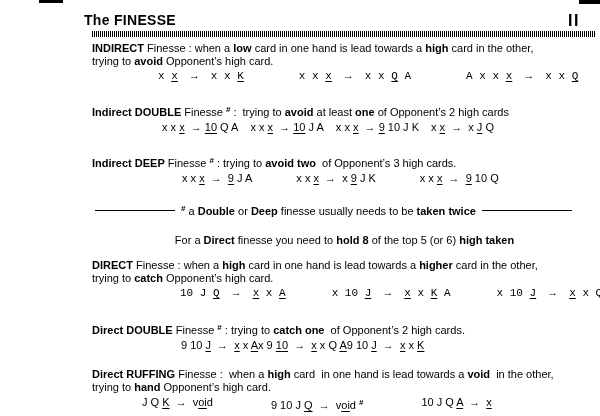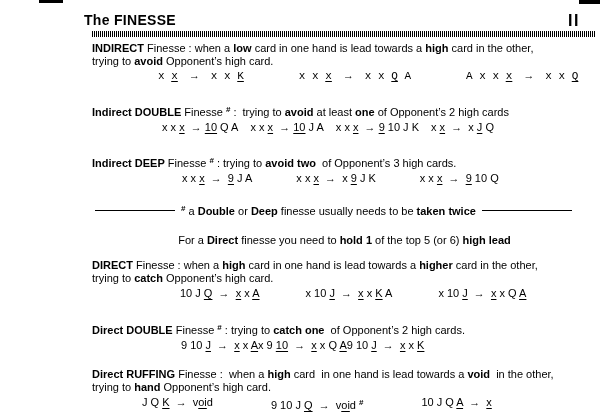--- a/index.html
+++ b/index.html
@@ -34,21 +34,21 @@
   .sup { font-size:8px; vertical-align:4px; }
 
   .sec p { margin:0; }
   .h2a { margin-left:68px; }
   .h2b { margin-left:90px; }
 
   .ex { display:flex; margin-top:2px; height:16px; align-items:flex-start; }
   .ex-r1 { margin-left:66px;  gap:55px;font-family:Liberation Mono, monospace; }
   .ex-r2 { margin-left:70px;  gap:12px; }
   .ex-r3 { margin-left:90px;  gap:44px; }
-  .ex-r4 { margin-left:88px;  gap:46px; }
+  .ex-r4 { margin-left:88px;  gap:46px;font-family:Liberation Mono, monospace; }
   .ex-r5 { margin-left:89px;  }
   .ex-r6 { margin-left:50px;  gap:58px; }
 
   .sec2 { margin-top:17px; }
   .sec3 { margin-top:17px; }
   .fnote { margin-top:14px; display:flex; align-items:center; gap:6px; margin-left:3px; }
   .fnote .rule { height:1px; background:#000; flex:none; }
   .fnote .rule.l { width:80px; }
   .fnote .rule.r { width:90px; }
   .dnote { margin-top:16px; text-align:center; }
@@ -98,21 +98,21 @@
       <span class="rich"><span>x x </span><span class="u">x</span><span>  →  </span><span class="u">9</span><span> 10 Q</span></span>
     </div>
   </section>
 
   <div class="fnote">
     <span class="rule l"></span>
     <span class="rich"><span class="b sup">#</span><span> a </span><span class="b">Double</span><span> or </span><span class="b">Deep</span><span> finesse usually needs to be </span><span class="b">taken twice</span></span>
     <span class="rule r"></span>
   </div>
 
-  <p class="rich dnote"><span>For a </span><span class="b">Direct</span><span> finesse you need to </span><span class="b">hold 1</span><span> of the top 5 (or 6) </span><span class="b">high lead</span></p>
+  <p class="rich dnote"><span>For a </span><span class="b">Direct</span><span> finesse you need to </span><span class="b">hold 8</span><span> of the top 5 (or 6) </span><span class="b">high taken</span></p>
 
   <section class="sec sec4">
     <p class="rich"><span class="b">DIRECT</span><span> Finesse : when a </span><span class="b">high</span><span> card in one hand is lead towards a </span><span class="b">higher</span><span> card in the other,</span></p>
     <p class="rich h2b"><span>trying to </span><span class="b">catch</span><span> Opponent’s high card.</span></p>
     <div class="ex ex-r4">
       <span class="rich"><span>10 J </span><span class="u">Q</span><span>  →  </span><span class="u">x</span><span> x </span><span class="u">A</span></span>
       <span class="rich"><span>x 10 </span><span class="u">J</span><span>  →  </span><span class="u">x</span><span> x </span><span class="u">K</span><span> A</span></span>
       <span class="rich"><span>x 10 </span><span class="u">J</span><span>  →  </span><span class="u">x</span><span> x Q </span><span class="u">A</span></span>
     </div>
   </section>

